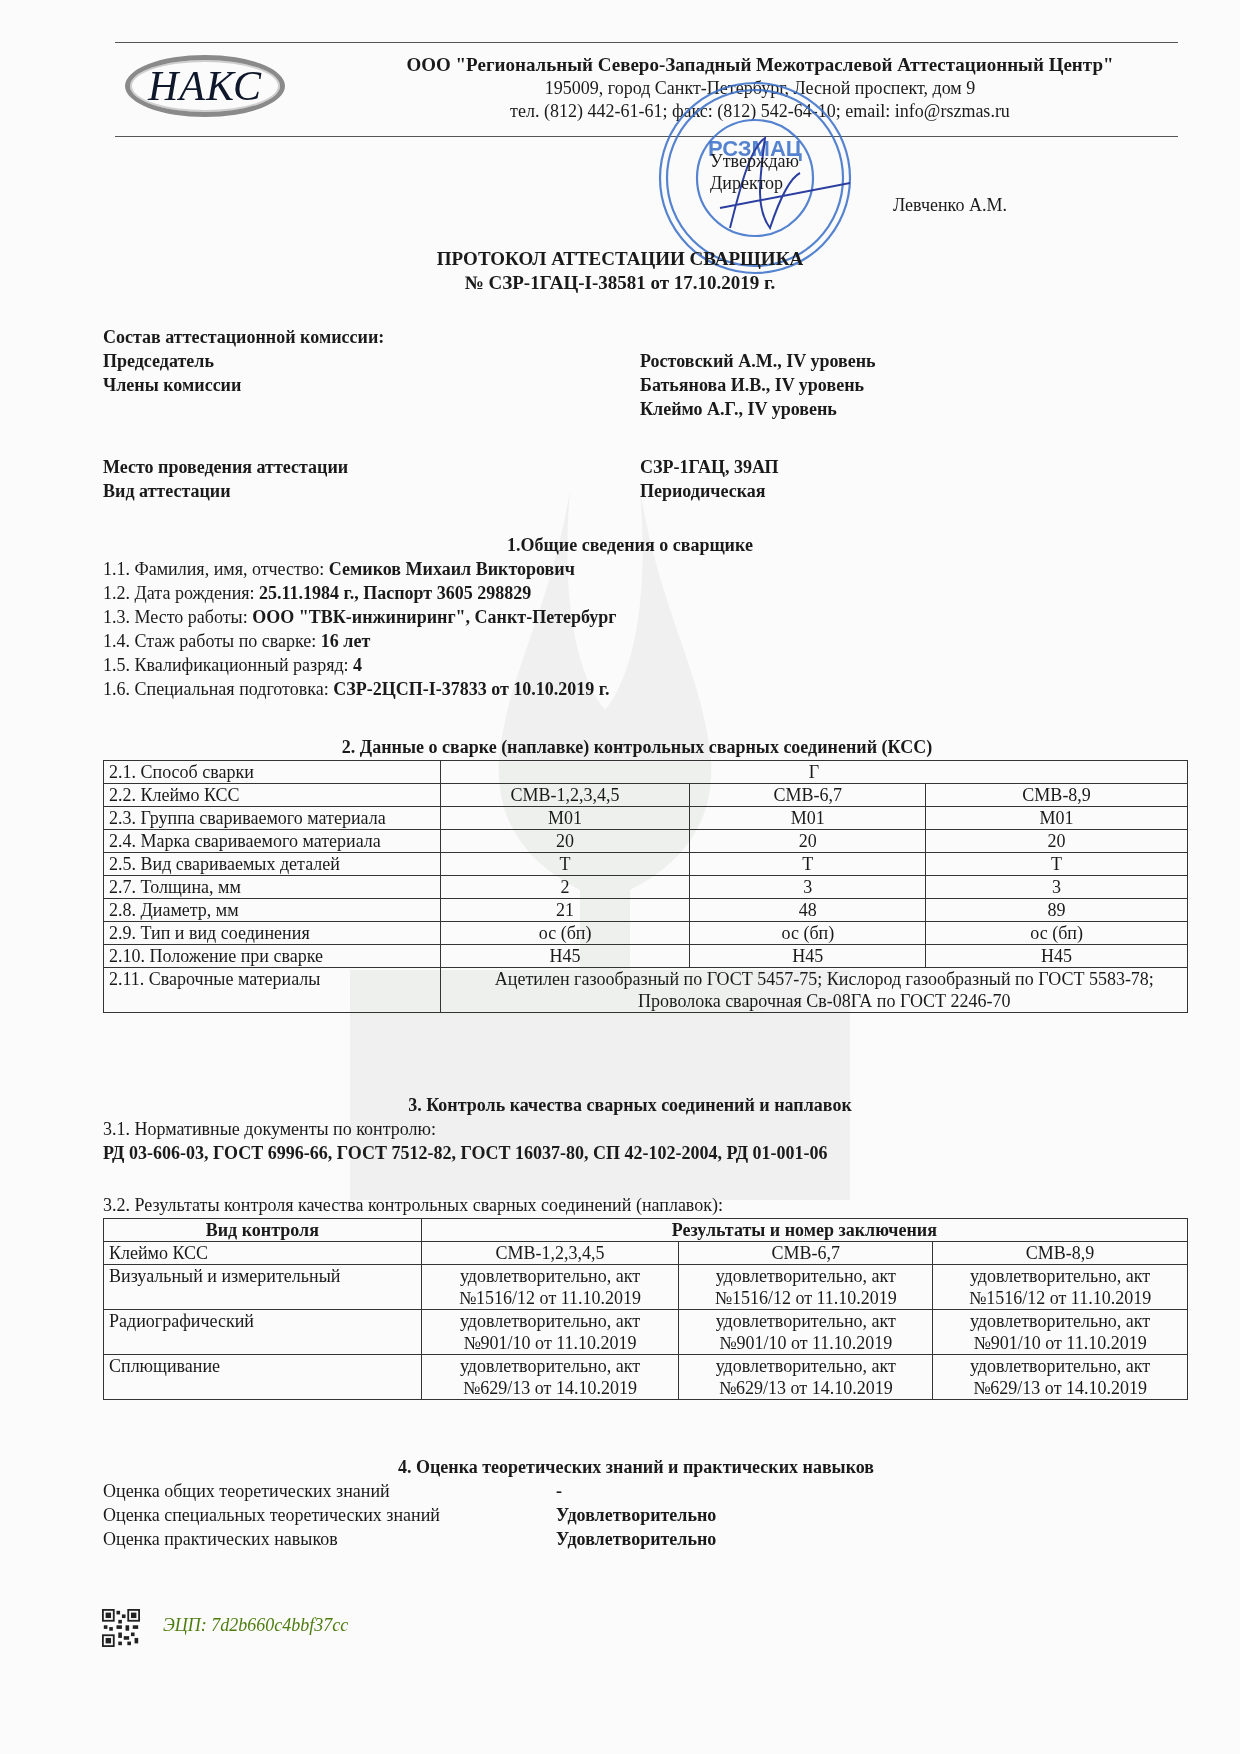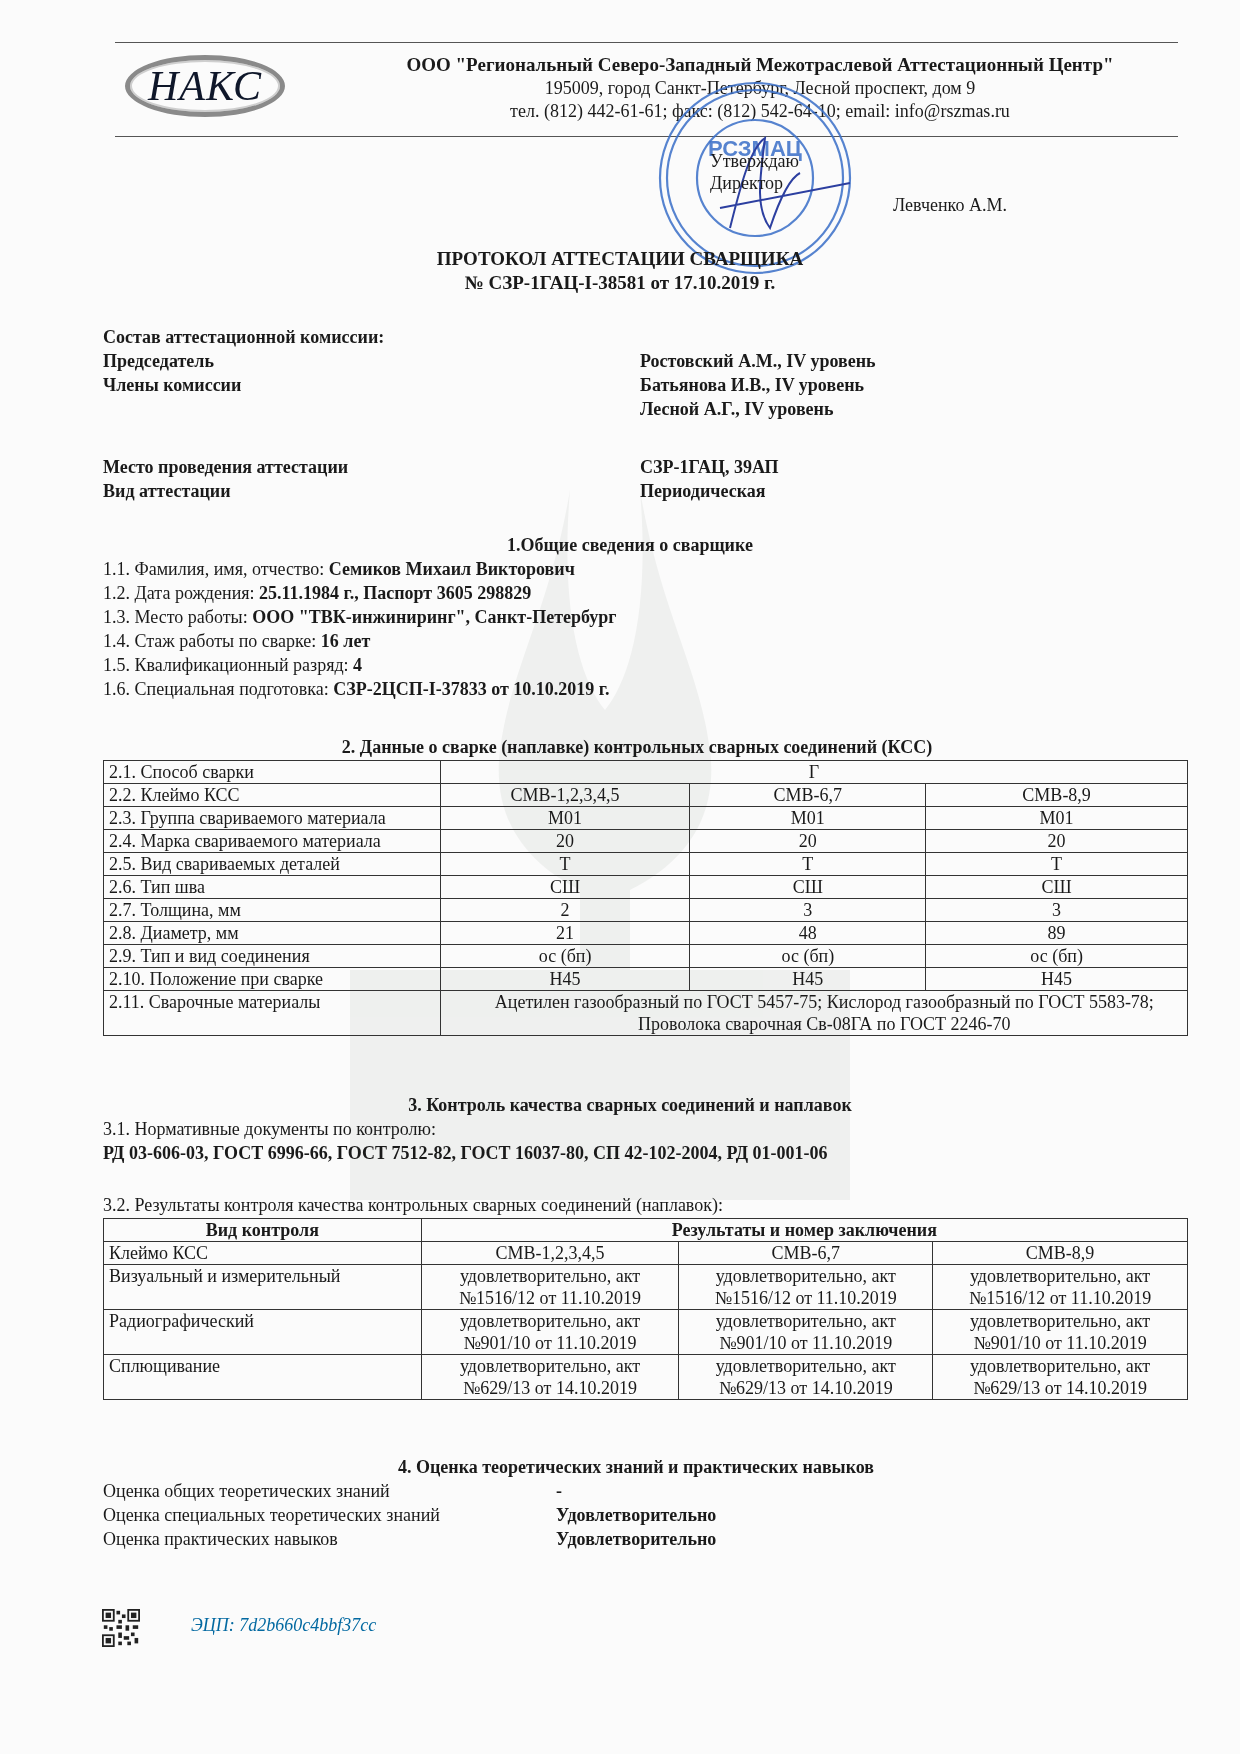--- a/index.html
+++ b/index.html
@@ -49,21 +49,21 @@
     table.grid {
       position: absolute; border-collapse: collapse; font-size: 18px;
     }
     table.grid td, table.grid th {
       border: 1.5px solid #333; padding: 0 5px; line-height: 22px; vertical-align: top;
     }
     table.grid th { font-weight: bold; text-align: center; }
     table.grid td.c { text-align: center; }
 
     .qr { position: absolute; left: 102px; top: 1609px; width: 38px; height: 38px; }
-    .ecp { position: absolute; left: 163px; top: 1615px; font-style: italic; font-size: 18px; color: #0369a1; margin-left: 28px; }
+    .ecp { position: absolute; left: 163px; top: 1615px; font-style: italic; font-size: 18px; color: #4d7c0f; }
   </style>
 </head>
 <body>
 
 <svg class="watermark" viewBox="0 0 700 760">
   <g fill="#9aa39a" opacity="0.12">
     <path d="M320 40 C300 160 260 220 250 300 C240 380 290 420 330 440 L330 520 L380 520 L380 440 C420 420 470 380 460 300 C450 220 410 160 390 40 C400 160 380 230 355 260 C330 230 310 160 320 40 Z"></path>
     <rect x="100" y="520" width="500" height="230"></rect>
   </g>
 </svg>
@@ -94,21 +94,21 @@
 <div class="director-name">Левченко А.М.</div>
 
 <div class="doc-title" style="top:248px">ПРОТОКОЛ АТТЕСТАЦИИ СВАРЩИКА</div>
 <div class="doc-title" style="top:272px">№ СЗР-1ГАЦ-I-38581 от 17.10.2019 г.</div>
 
 <div class="lbl-bold" style="left:103px; top:327px">Состав аттестационной комиссии:</div>
 <div class="lbl-bold" style="left:103px; top:351px">Председатель</div>
 <div class="plain" style="left:640px; top:351px; font-weight:bold">Ростовский А.М., IV уровень</div>
 <div class="lbl-bold" style="left:103px; top:375px">Члены комиссии</div>
 <div class="plain" style="left:640px; top:375px; font-weight:bold">Батьянова И.В., IV уровень</div>
-<div class="plain" style="left:640px; top:399px; font-weight:bold">Лесной А.Г., IV уровень</div>
+<div class="plain" style="left:640px; top:399px; font-weight:bold">Клеймо А.Г., IV уровень</div>
 
 <div class="lbl-bold" style="left:103px; top:457px">Место проведения аттестации</div>
 <div class="plain" style="left:640px; top:457px; font-weight:bold">СЗР-1ГАЦ, 39АП</div>
 <div class="lbl-bold" style="left:103px; top:481px">Вид аттестации</div>
 <div class="plain" style="left:640px; top:481px; font-weight:bold">Периодическая</div>
 
 <div class="sec-title" style="top:535px; padding-left:20px">1.Общие сведения о сварщике</div>
 <div class="info-line" style="top:559px"><span>1.1. Фамилия, имя, отчество: </span><b>Семиков Михаил Викторович</b></div>
 <div class="info-line" style="top:583px"><span>1.2. Дата рождения: </span><b>25.11.1984 г., Паспорт 3605 298829</b></div>
 <div class="info-line" style="top:607px"><span>1.3. Место работы: </span><b>ООО "ТВК-инжиниринг", Санкт-Петербург</b></div>
@@ -145,26 +145,20 @@
         <td>2.4. Марка свариваемого материала</td>
         <td class="c">20</td>
         <td class="c">20</td>
         <td class="c">20</td>
       </tr>
       <tr>
         <td>2.5. Вид свариваемых деталей</td>
         <td class="c">Т</td>
         <td class="c">Т</td>
         <td class="c">Т</td>
-      </tr>
-      <tr>
-        <td>2.6. Тип шва</td>
-        <td class="c">СШ</td>
-        <td class="c">СШ</td>
-        <td class="c">СШ</td>
       </tr>
       <tr>
         <td>2.7. Толщина, мм</td>
         <td class="c">2</td>
         <td class="c">3</td>
         <td class="c">3</td>
       </tr>
       <tr>
         <td>2.8. Диаметр, мм</td>
         <td class="c">21</td>

